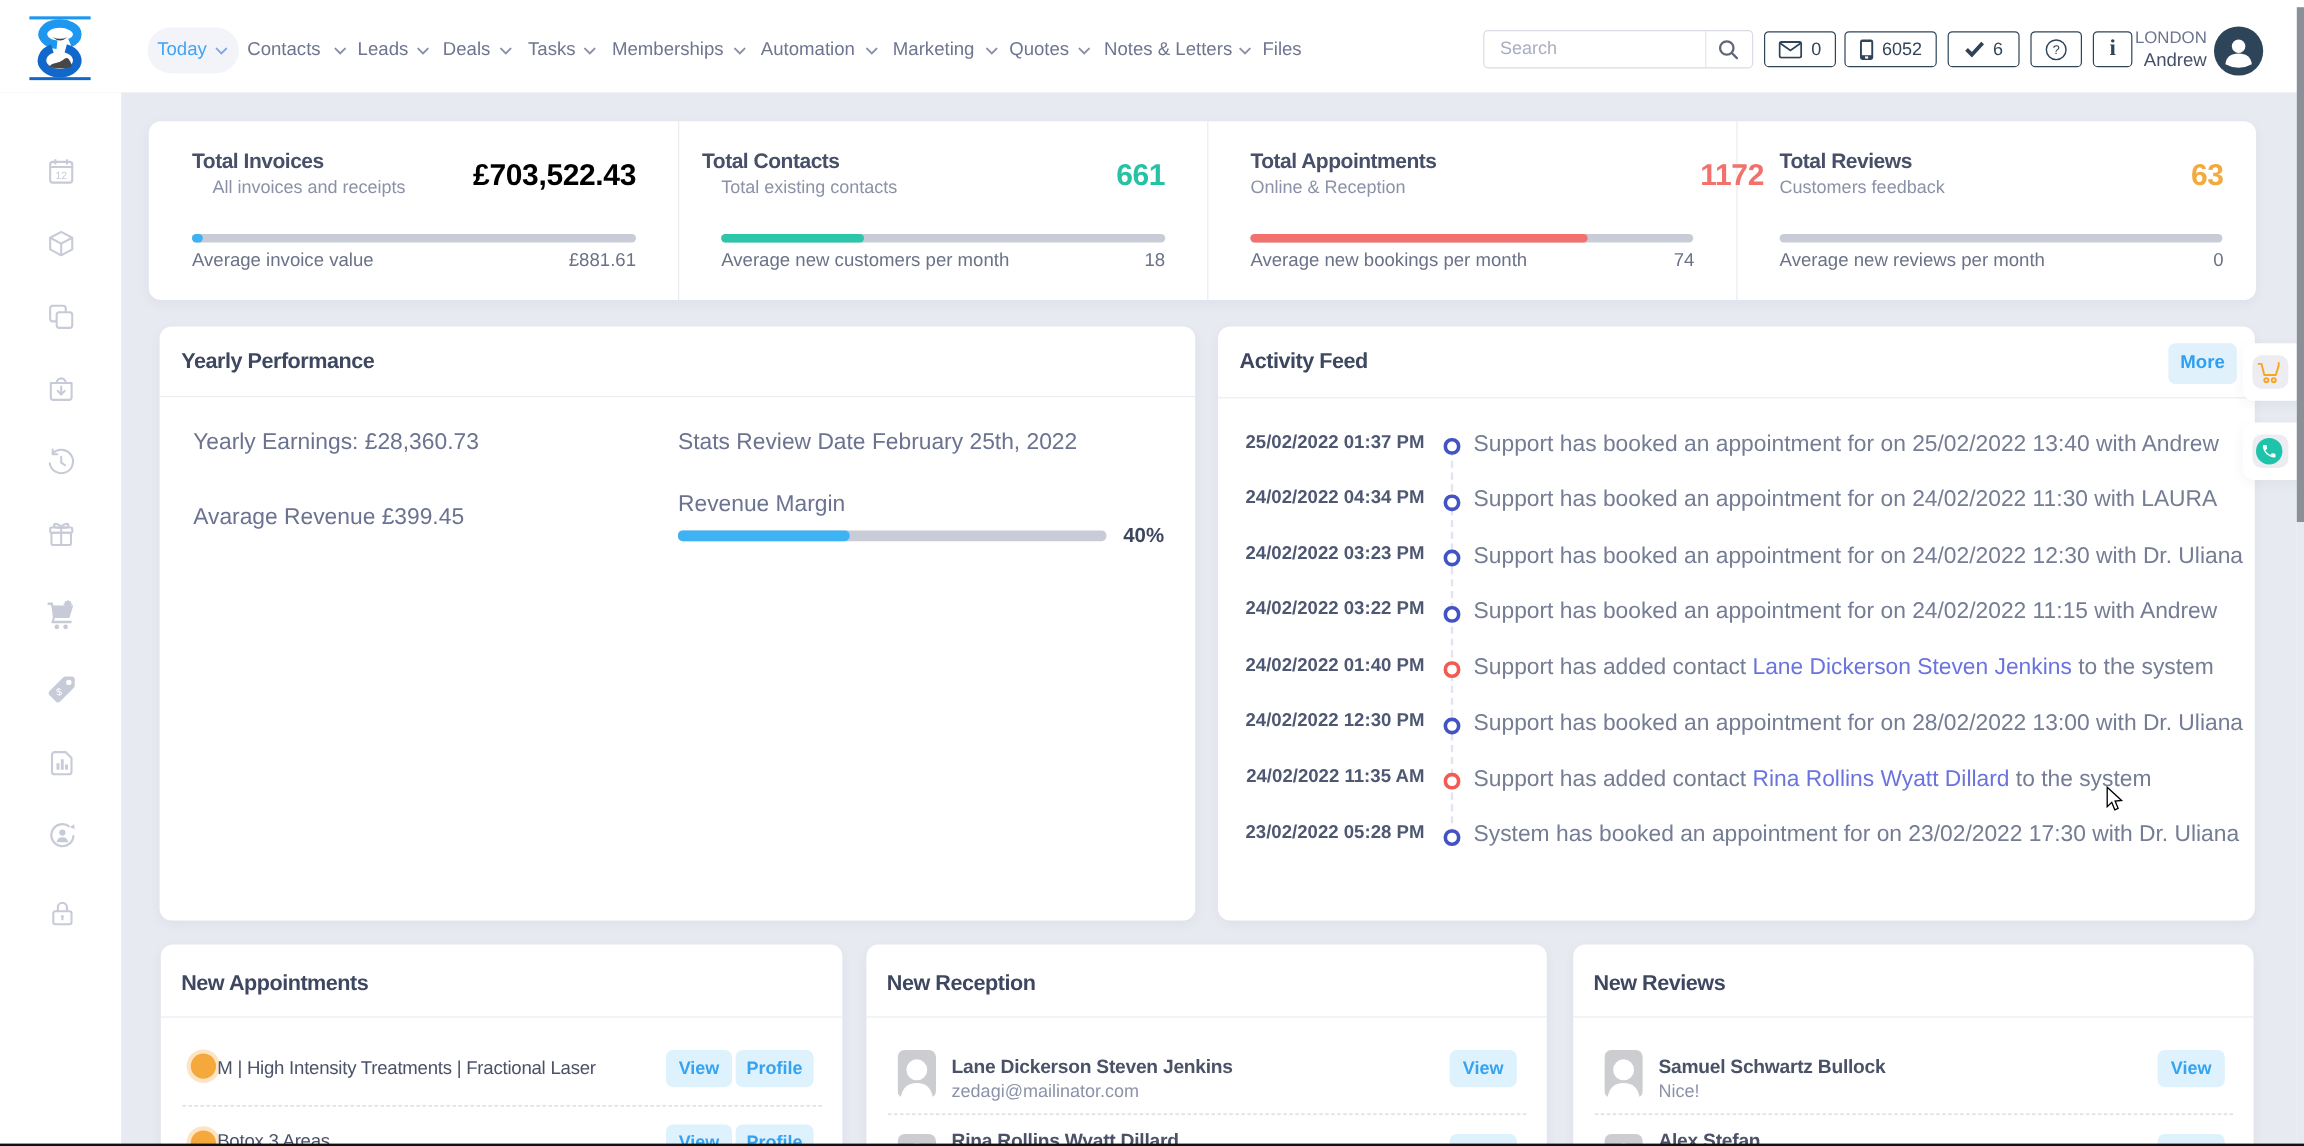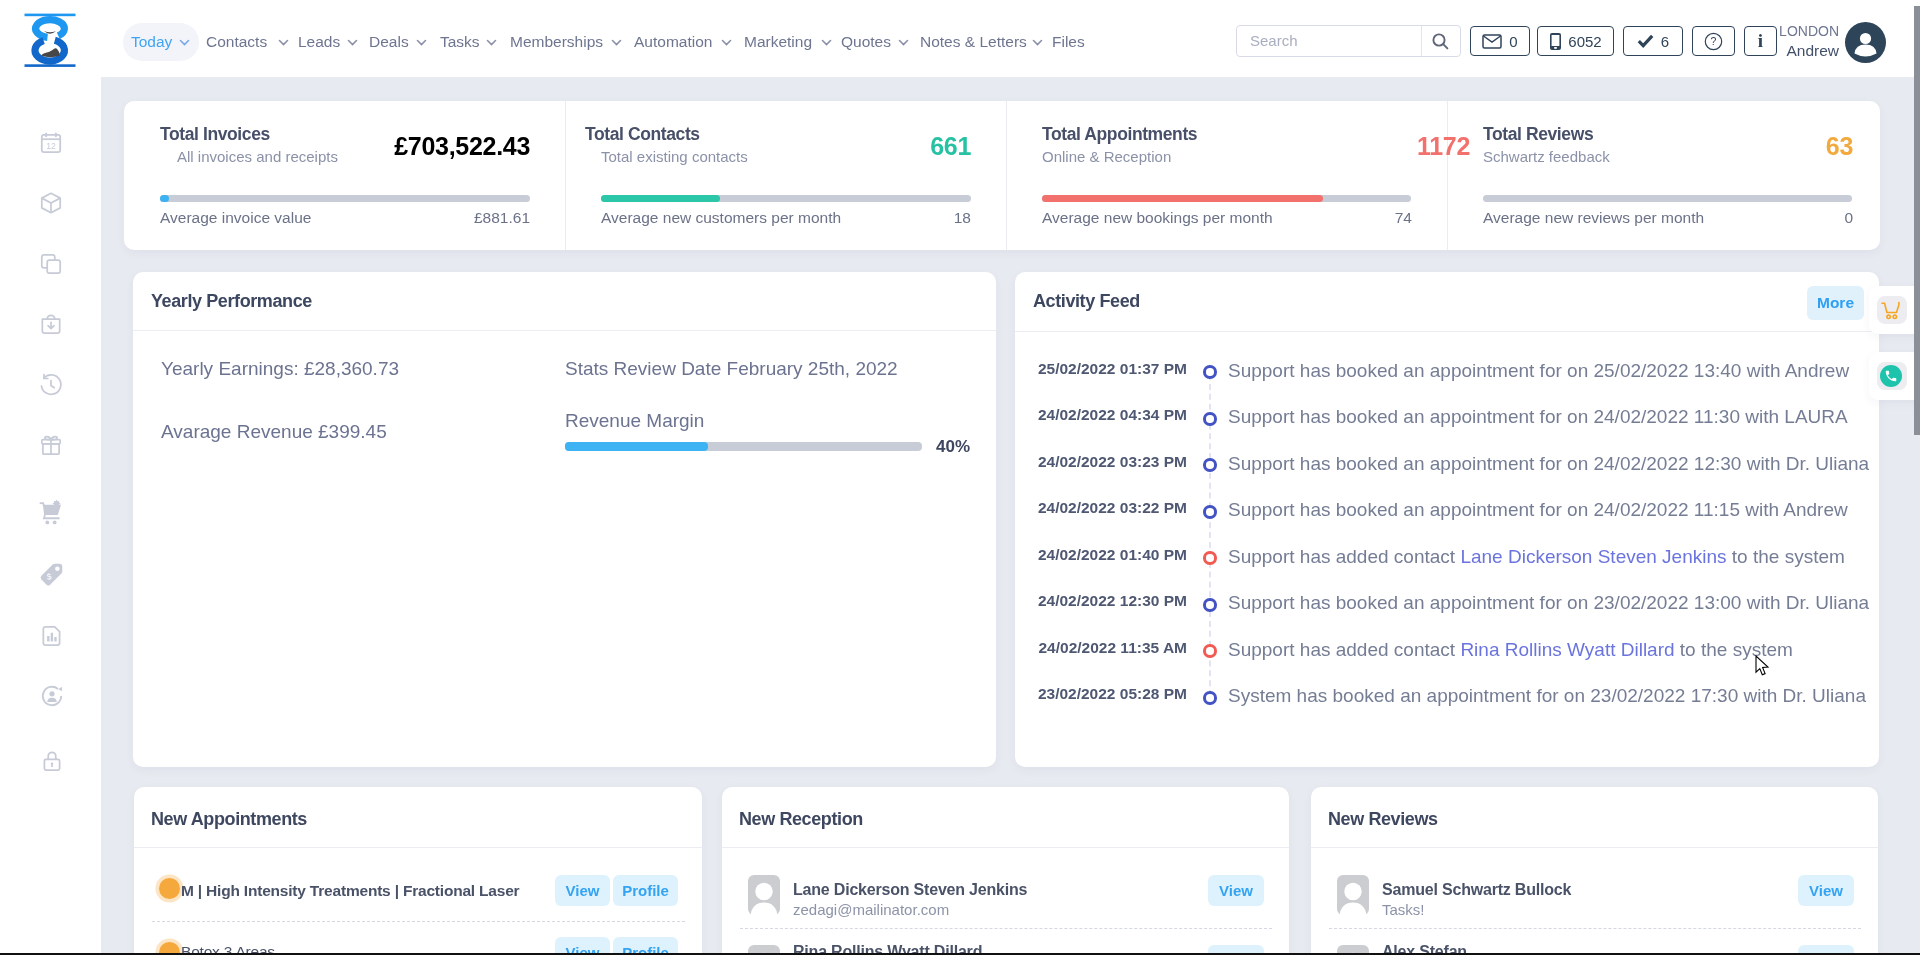--- a/index.html
+++ b/index.html
@@ -221,21 +221,21 @@
 <div class="stitle" style="left:1042px;top:126px">Total Appointments</div>
 <div class="ssub" style="left:1042px;top:149px">Online &amp; Reception</div>
 <div class="sval" style="left:1220px;top:134px;width:250px;color:#f2716c">1172</div>
 <div class="track" style="left:1042px;top:195px;width:369px">
     <div class="fill" style="width:281px;background:#f2716c"></div>
   </div>
 <div class="slab" style="left:1042px;top:210px">Average new bookings per month</div>
 <div class="svalr" style="left:1262px;top:210px;width:150px">74</div>
 
 <div class="stitle" style="left:1483px;top:126px">Total Reviews</div>
-<div class="ssub" style="left:1483px;top:149px">Schwartz feedback</div>
+<div class="ssub" style="left:1483px;top:149px">Customers feedback</div>
 <div class="sval" style="left:1603px;top:134px;width:250px;color:#f2a93d">63</div>
 <div class="track" style="left:1483px;top:195px;width:369px"></div>
 <div class="slab" style="left:1483px;top:210px">Average new reviews per month</div>
 <div class="svalr" style="left:1703px;top:210px;width:150px">0</div>
 
 <div class="card" style="left:133px;top:272px;width:863px;height:495px"></div>
 <div class="card" style="left:1015px;top:272px;width:864px;height:495px"></div>
 
 <div class="ptitle" style="left:151px;top:292px">Yearly Performance</div>
 <div class="pdiv" style="left:133px;top:330px;width:863px;right:auto"></div>
@@ -262,36 +262,36 @@
 <div class="ring" style="left:1203px;top:458px"></div>
 <div class="ftd" style="left:1228px;top:454px">Support has booked an appointment for on 24/02/2022 12:30 with Dr. Uliana</div>
 <div class="fts" style="left:1027px;top:500px">24/02/2022 03:22 PM</div>
 <div class="ring" style="left:1203px;top:505px"></div>
 <div class="ftd" style="left:1228px;top:500px">Support has booked an appointment for on 24/02/2022 11:15 with Andrew</div>
 <div class="fts" style="left:1027px;top:547px">24/02/2022 01:40 PM</div>
 <div class="ring" style="left:1203px;top:551px;border-color:#f15b52"></div>
 <div class="ftd" style="left:1228px;top:547px">Support has added contact <span style="color:#6b74de">Lane Dickerson Steven Jenkins</span> to the system</div>
 <div class="fts" style="left:1027px;top:593px">24/02/2022 12:30 PM</div>
 <div class="ring" style="left:1203px;top:598px"></div>
-<div class="ftd" style="left:1228px;top:593px">Support has booked an appointment for on 23/02/2022 13:00 with Dr. Uliana</div>
+<div class="ftd" style="left:1228px;top:593px">Support has booked an appointment for on 28/02/2022 13:00 with Dr. Uliana</div>
 <div class="fts" style="left:1027px;top:640px">24/02/2022 11:35 AM</div>
 <div class="ring" style="left:1203px;top:644px;border-color:#f15b52"></div>
 <div class="ftd" style="left:1228px;top:640px">Support has added contact <span style="color:#6b74de">Rina Rollins Wyatt Dillard</span> to the system</div>
 <div class="fts" style="left:1027px;top:686px">23/02/2022 05:28 PM</div>
 <div class="ring" style="left:1203px;top:691px"></div>
 <div class="ftd" style="left:1228px;top:686px">System has booked an appointment for on 23/02/2022 17:30 with Dr. Uliana</div>
 
 <div class="card" style="left:134px;top:787px;width:568px;height:240px"></div>
 <div class="card" style="left:722px;top:787px;width:567px;height:240px"></div>
 <div class="card" style="left:1311px;top:787px;width:567px;height:240px"></div>
 
 <div class="ptitle" style="left:151px;top:810px">New Appointments</div>
 <div class="pdiv" style="left:134px;top:847px;width:568px;right:auto"></div>
 <div class="abs" style="left:159px;top:878px;width:21px;height:21px;border-radius:50%;background:#f5a83c;box-shadow:0 0 0 3.5px rgba(245,168,60,.3)"></div>
-<div class="nm" style="left:181px;top:883px;font-weight:700;font-size:15.5px;letter-spacing:-.2px">M | High Intensity Treatments | Fractional Laser</div>
+<div class="nm" style="left:181px;top:883px;font-weight:400;font-size:15.5px;letter-spacing:-.2px">M | High Intensity Treatments | Fractional Laser</div>
 <div class="btnv" style="left:555px;top:875px;width:55px">View</div>
 <div class="btnv" style="left:613px;top:875px;width:65px">Profile</div>
 <div class="dash" style="left:152px;top:921px;width:533px"></div>
 <div class="abs" style="left:159px;top:942px;width:21px;height:21px;border-radius:50%;background:#f5a83c;box-shadow:0 0 0 3.5px rgba(245,168,60,.3)"></div>
 <div class="nm" style="left:181px;top:944px;font-weight:400;font-size:15.5px;letter-spacing:-.2px">Botox 3 Areas</div>
 <div class="btnv" style="left:555px;top:937px;width:55px">View</div>
 <div class="btnv" style="left:613px;top:937px;width:65px">Profile</div>
 
 <div class="ptitle" style="left:739px;top:810px">New Reception</div>
 <div class="pdiv" style="left:722px;top:847px;width:567px;right:auto"></div>
@@ -313,21 +313,21 @@
 <div class="btnv" style="left:1208px;top:945px;width:56px">View</div>
 
 <div class="ptitle" style="left:1328px;top:810px">New Reviews</div>
 <div class="pdiv" style="left:1311px;top:847px;width:567px;right:auto"></div>
 <svg class="abs" style="left:1337px;top:875px" width="32" height="40" viewBox="0 0 32 40">
     <rect width="32" height="40" rx="6" fill="#cbcdd0"></rect>
     <circle cx="16" cy="16.5" r="8.7" fill="#fff"></circle>
     <path d="M2.5,40 Q4.5,27.5 16,27.5 Q27.5,27.5 29.5,40 L2.5,40 Z" fill="#fff"></path>
   </svg>
 <div class="nm" style="left:1382px;top:882px">Samuel Schwartz Bullock</div>
-<div class="sub2" style="left:1382px;top:902px">Tasks!</div>
+<div class="sub2" style="left:1382px;top:902px">Nice!</div>
 <div class="btnv" style="left:1798px;top:875px;width:56px">View</div>
 <div class="dash" style="left:1329px;top:928px;width:532px"></div>
 <svg class="abs" style="left:1337px;top:945px" width="32" height="40" viewBox="0 0 32 40">
     <rect width="32" height="40" rx="6" fill="#cbcdd0"></rect>
     <circle cx="16" cy="16.5" r="8.7" fill="#fff"></circle>
     <path d="M2.5,40 Q4.5,27.5 16,27.5 Q27.5,27.5 29.5,40 L2.5,40 Z" fill="#fff"></path>
   </svg>
 <div class="nm" style="left:1382px;top:944px">Alex Stefan</div>
 <div class="btnv" style="left:1798px;top:945px;width:56px">View</div>
 

